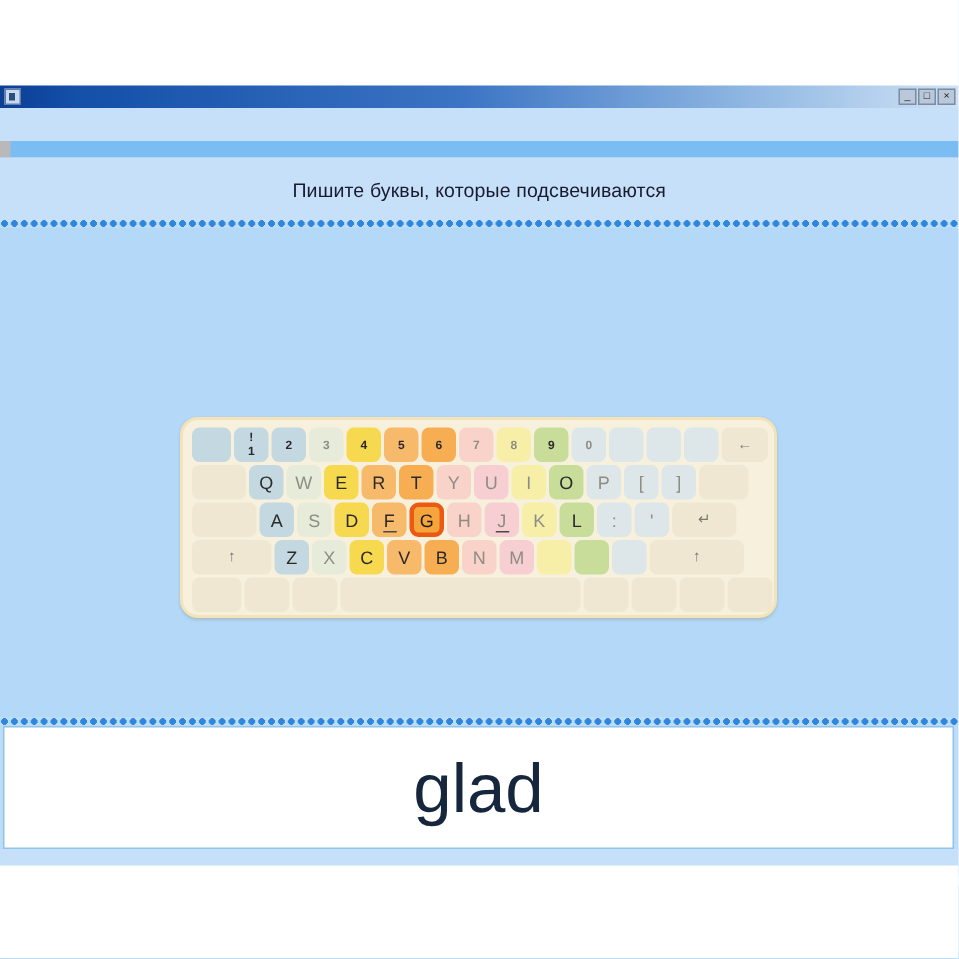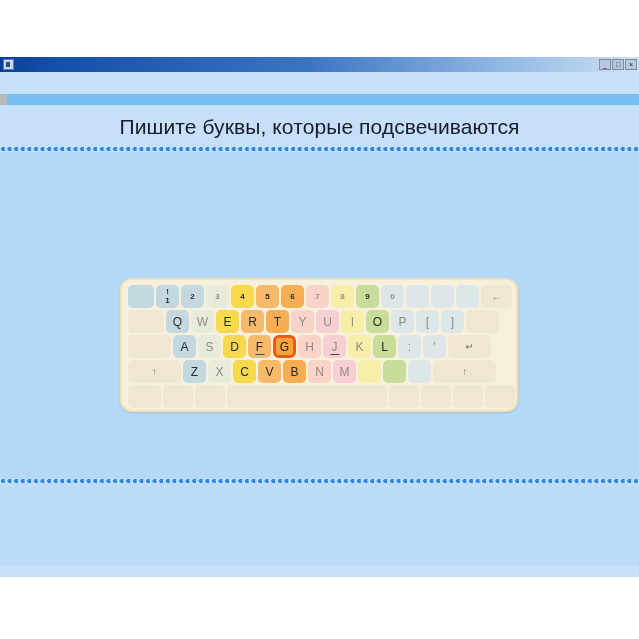--- a/index.html
+++ b/index.html
@@ -91,21 +91,21 @@
   }
 
   
   .instruction-area {
     position: absolute; left: 0; top: 33px;
     width: 639px; height: 43px;
     background: #c5e0f8;
     display: flex; align-items: center; justify-content: center;
   }
   .instruction-text {
-    font-size: 21px;
+    font-size: 13px;
     color: #1a1a2e;
     letter-spacing: 0.1px;
   }
 
   
   .dots {
     position: absolute; left: 0;
     width: 639px; height: 6px;
     background-image: radial-gradient(circle at 3px 3px, #2f86dd 2.1px, rgba(0,0,0,0) 2.2px);
     background-size: 6.6px 6px;
@@ -351,20 +351,23 @@
             <div class="key t-cream" style="width: 30px;"></div>
             <div class="key t-cream" style="width: 30px;"></div>
             <div class="key t-cream" style="width: 30px;"></div>
             <div class="key t-cream" style="width: 30px;"></div>
           </div>
         </div>
     </div>
 
     <div class="dots dots-2"></div>
 
+    <div class="answer-panel">
+      <div class="answer-word">glad</div>
+    </div>
     <div class="answer-gap"></div>
 
     <div class="dots dots-3"></div>
 
     <div class="toolbar"></div>
 
     <div class="tool-btn tool-exit">
       <svg width="19" height="19" viewBox="0 0 19 19">
         <path d="M3 3 L9 1.5 L9 17.5 L3 16 Z" fill="none" stroke="#2b1d05" stroke-width="1.6"></path>
         <rect x="9" y="3.5" width="4.2" height="12" fill="none" stroke="#2b1d05" stroke-width="1.6"></rect>

